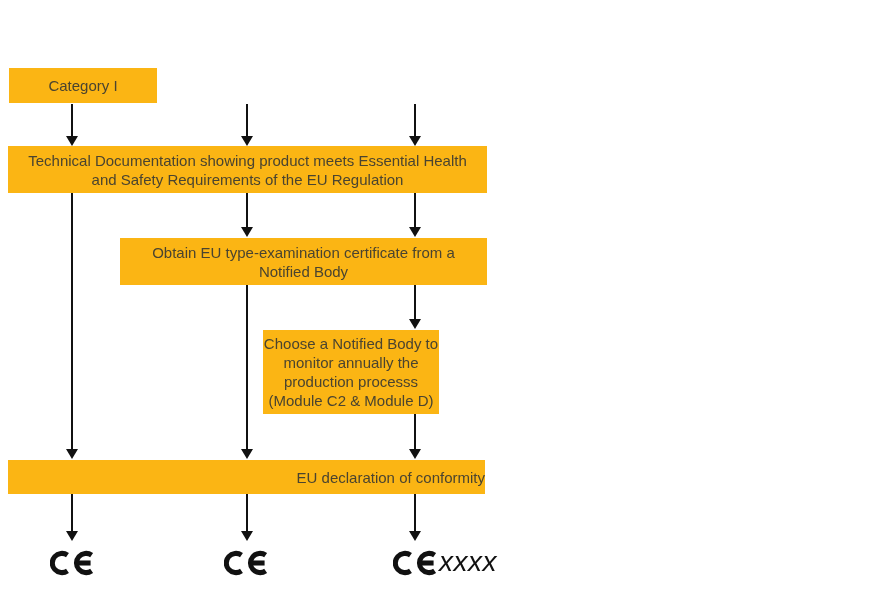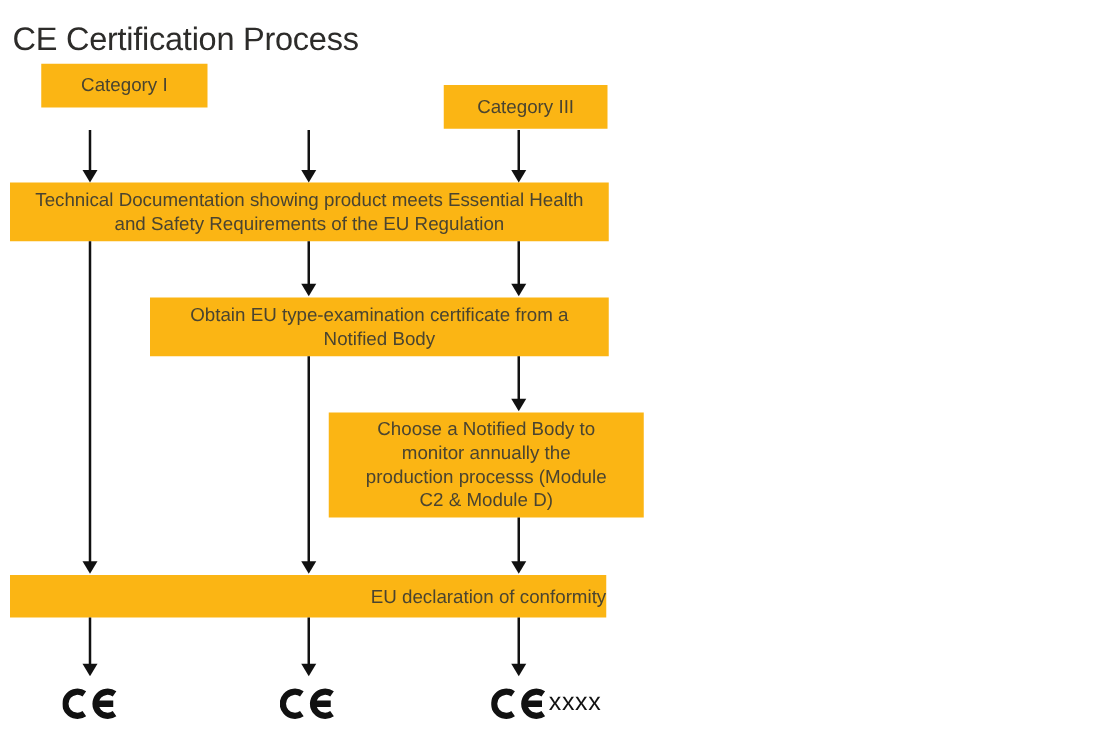--- a/index.html
+++ b/index.html
@@ -23,28 +23,28 @@
   }
   .node{
     position:absolute;
     background:var(--yellow);
     color:var(--box-text);
     display:flex;align-items:center;justify-content:center;
     text-align:center;
     font-size:15px;line-height:19px;
   }
   .node span{display:block;}
-  .b-cat1{left:9px;top:51px;width:133px;height:35px;margin-left:24px;}
+  .b-cat1{left:9px;top:68px;width:148px;height:35px;}
   .b-cat2{left:183px;top:68px;width:131px;height:35px;}
   .b-cat3{left:355px;top:68px;width:131px;height:35px;}
   .b-tech{left:8px;top:146px;width:479px;height:47px;}
   .b-tech span{max-width:450px;}
   .b-obtain{left:120px;top:238px;width:367px;height:47px;}
   .b-obtain span{max-width:347px;}
-  .b-choose{left:263px;top:330px;width:252px;height:84px;}
+  .b-choose{left:263px;top:330px;width:176px;height:84px;}
   .b-choose span{max-width:200px;}
   .b-decl{left:8px;top:460px;width:477px;height:34px;justify-content:flex-end;}
 
   .arrow{position:absolute;width:12px;transform:translateX(-6px);}
   .arrow::before{
     content:"";position:absolute;left:5px;top:0;bottom:8px;width:2px;
     background:var(--ink);
   }
   .arrow::after{
     content:"";position:absolute;left:0;bottom:0;
@@ -69,39 +69,36 @@
   .ce{
     position:absolute;top:547px;
     display:flex;align-items:center;
     color:var(--ink);
   }
   .ce1{left:50px;}
   .ce2{left:224px;}
   .ce3{left:393px;}
   .ce svg{display:block;}
   .ce .suffix{
-    font-size:20px;line-height:1;
+    font-size:28px;line-height:1;
     letter-spacing:0.5px;
     margin-left:1px;
     transform:translateY(-1px);
     color:var(--ink);
+    font-style:italic;
   }
 </style>
 </head>
 <body>
 
 <div class="stage">
 
-  <div class="title">CE Certification Process</div>
 
   <div class="node b-cat1">
     <span>Category I</span>
-  </div>
-  <div class="node b-cat3">
-    <span>Category III</span>
   </div>
 
   <div class="node b-obtain">
     <span>Obtain EU type-examination certificate from a Notified Body</span>
   </div>
   <div class="node b-tech">
     <span>Technical Documentation showing product meets Essential Health and Safety Requirements of the EU Regulation</span>
   </div>
   <div class="node b-choose">
     <span>Choose a Notified Body to monitor annually the production processs (Module C2 &amp; Module D)</span>

